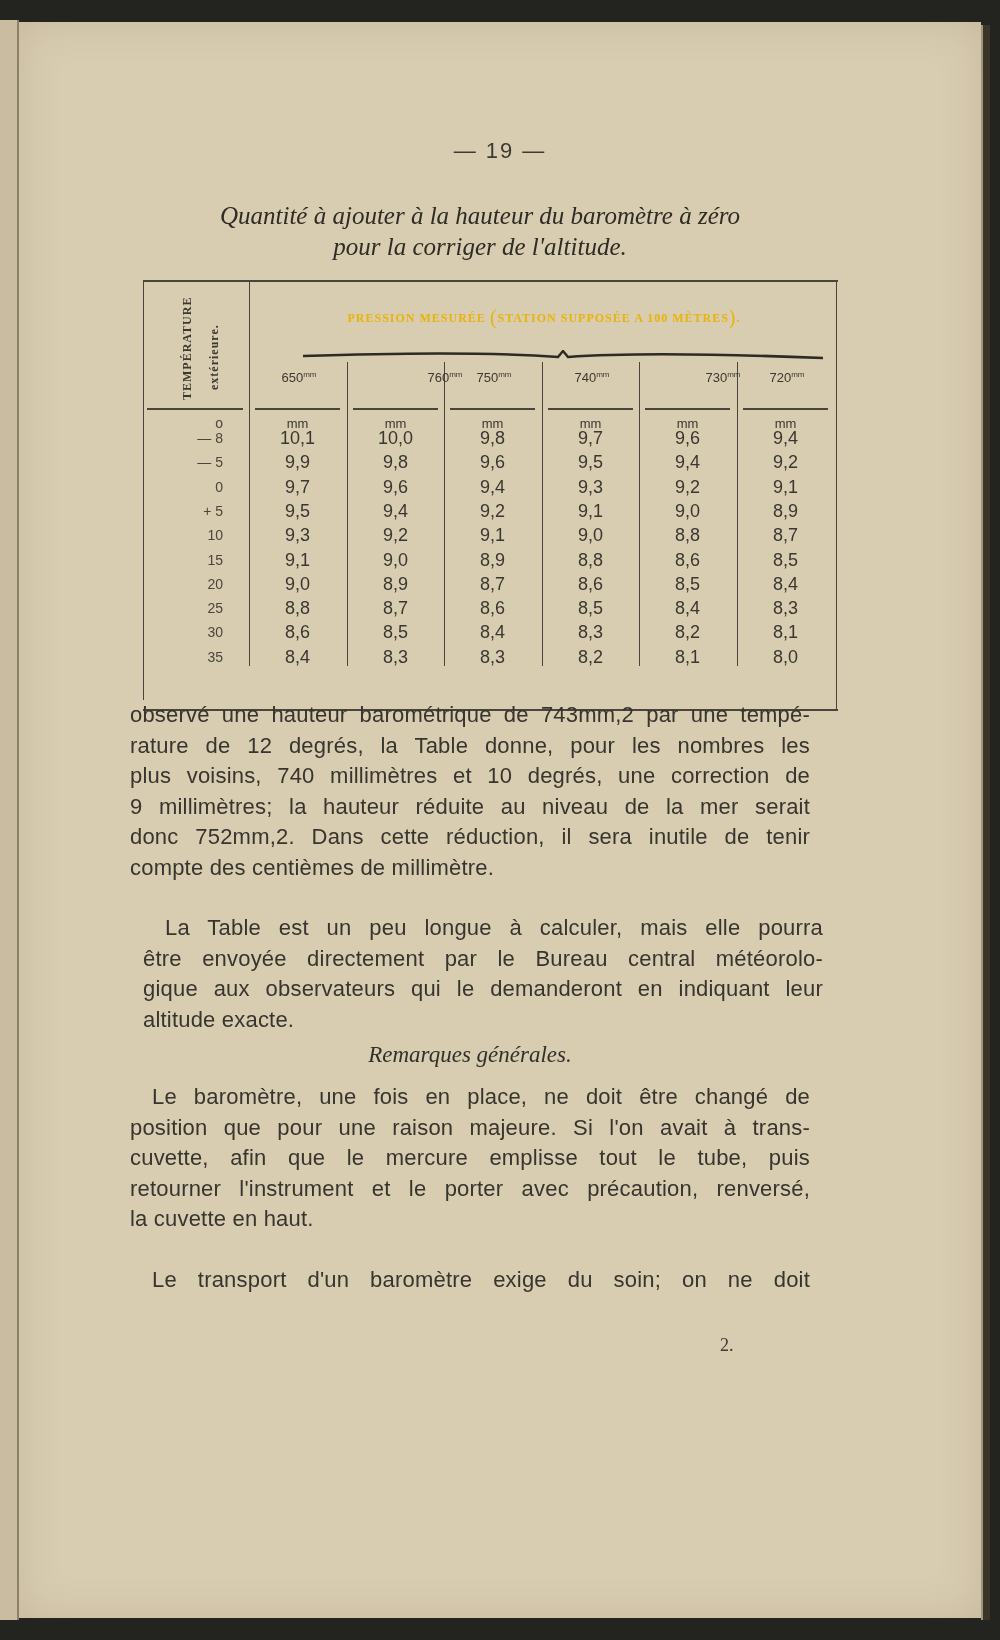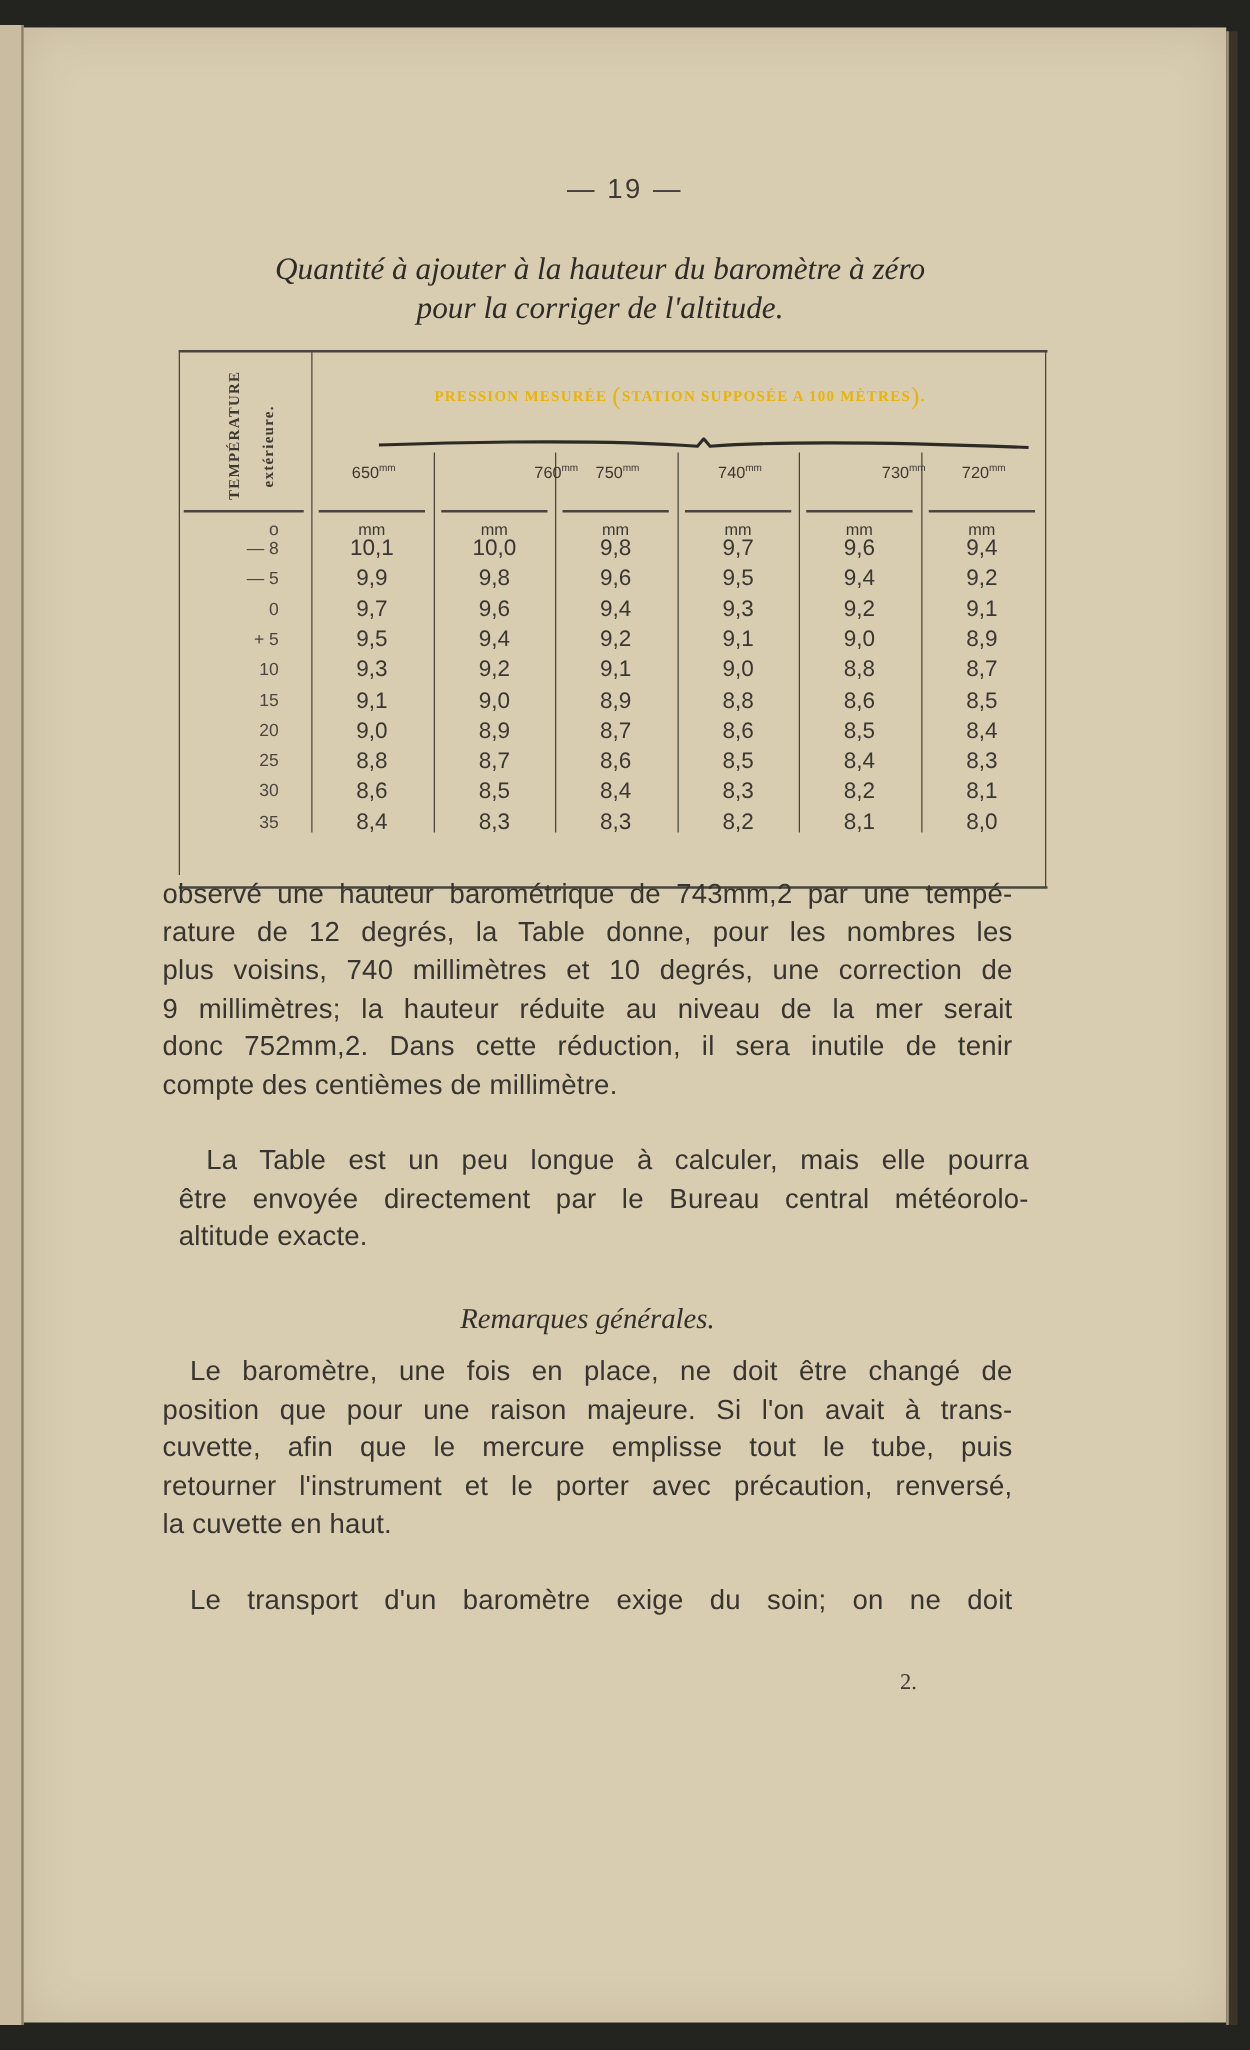--- a/index.html
+++ b/index.html
@@ -221,20 +221,21 @@
     <span class="ln">observé une hauteur barométrique de 743mm,2 par une tempé-</span>
     <span class="ln">rature de 12 degrés, la Table donne, pour les nombres les</span>
     <span class="ln">plus voisins, 740 millimètres et 10 degrés, une correction de</span>
     <span class="ln">9 millimètres; la hauteur réduite au niveau de la mer serait</span>
     <span class="ln">donc 752mm,2. Dans cette réduction, il sera inutile de tenir</span>
     <span class="ln last">compte des centièmes de millimètre.</span>
   </div>
 <div class="para" id="p2" style="top:913px;margin-left:13px;">
     <span class="ln ind">La Table est un peu longue à calculer, mais elle pourra</span>
     <span class="ln">être envoyée directement par le Bureau central météorolo-</span>
+    <span class="ln">gique aux observateurs qui le demanderont en indiquant leur</span>
     <span class="ln last">altitude exacte.</span>
   </div>
 <div class="subhead">Remarques générales.</div>
 <div class="para" id="p3" style="top:1082px;">
     <span class="ln ind">Le baromètre, une fois en place, ne doit être changé de</span>
     <span class="ln">position que pour une raison majeure. Si l'on avait à trans-</span>
     <span class="ln">cuvette, afin que le mercure emplisse tout le tube, puis</span>
     <span class="ln">retourner l'instrument et le porter avec précaution, renversé,</span>
     <span class="ln last">la cuvette en haut.</span>
   </div>

